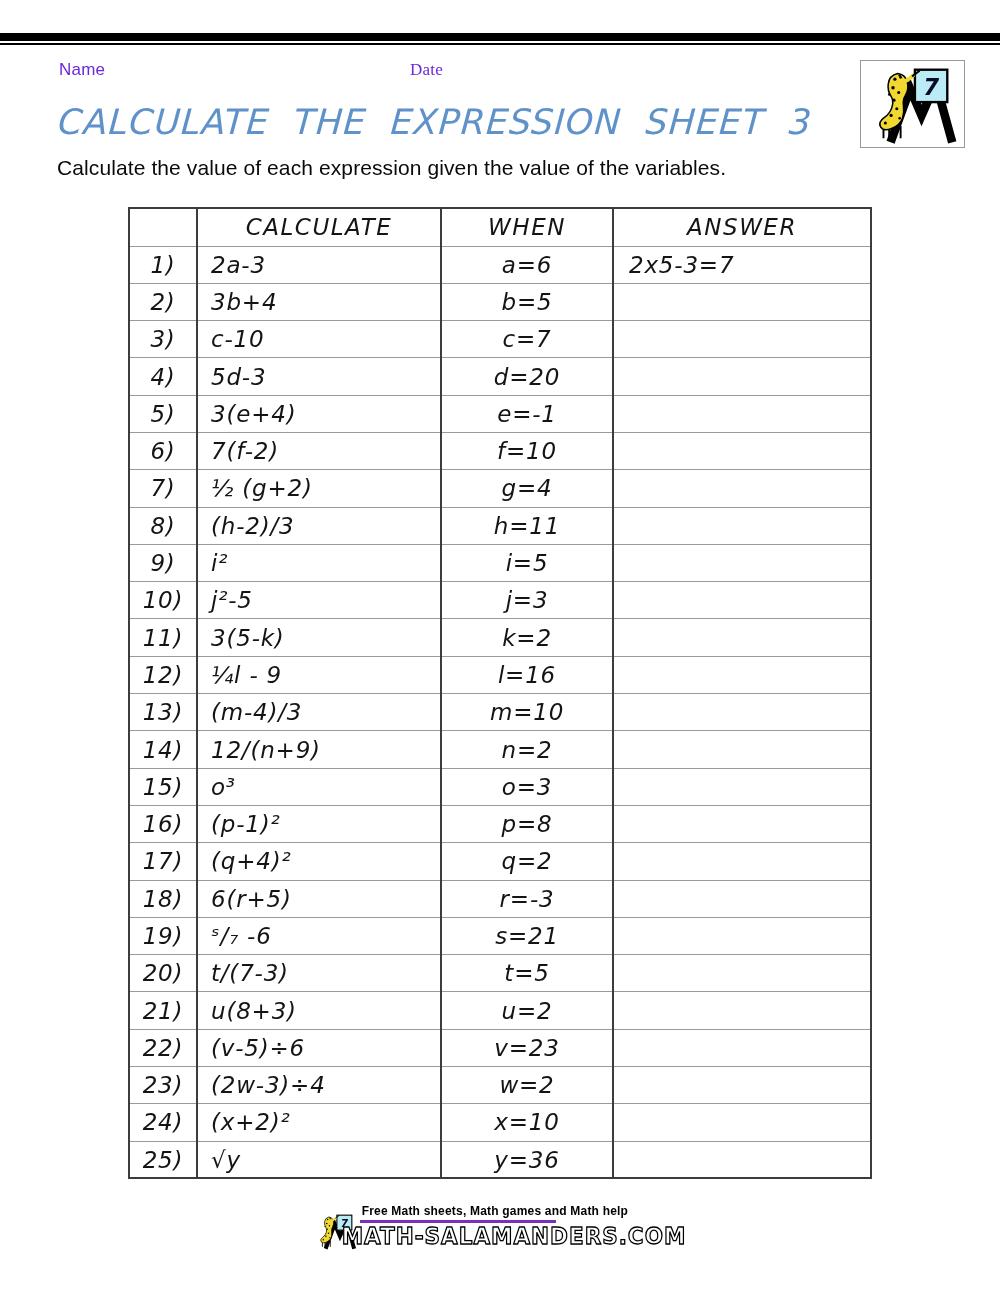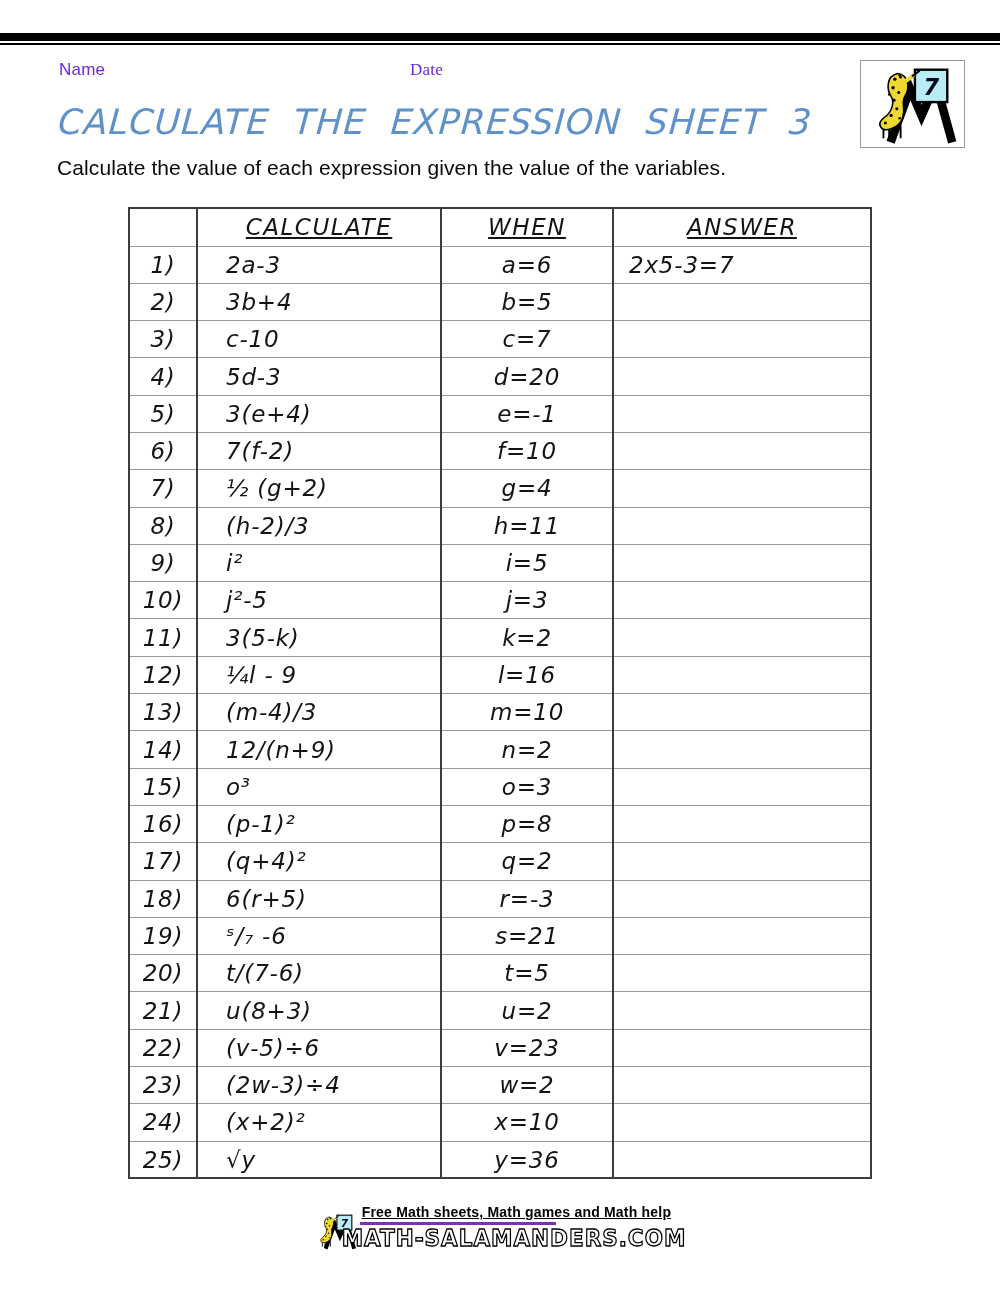--- a/index.html
+++ b/index.html
@@ -45,32 +45,32 @@
   .sheet-table th,.sheet-table td{
     border-left:2px solid var(--grid-dark);
     border-top:1px solid var(--grid-light);
     font-family:"DejaVu Sans",sans-serif;font-style:italic;
     font-size:23px;color:var(--ink);letter-spacing:.8px;
     white-space:nowrap;overflow:hidden;vertical-align:middle;
   }
   .sheet-table tr{height:37.3px;}
   .sheet-table thead tr{height:38px;}
   .sheet-table{border:2px solid var(--grid-dark);}
-  .sheet-table th{font-weight:normal;text-align:center;letter-spacing:1.5px;border-top:none;text-decoration:underline;}
+  .sheet-table th{font-weight:normal;text-align:center;letter-spacing:1.5px;border-top:none;}
   td.c-num{text-align:center;}
-  td.c-calc{padding-left:28px;}
+  td.c-calc{padding-left:13px;}
   td.c-when{text-align:center;}
   td.c-ans{padding-left:15px;}
   .footer{
     position:absolute;left:0;top:1204px;width:1000px;
     display:flex;justify-content:center;align-items:flex-start;
   }
   .footer .mini-logo{width:44px;height:50px;flex:0 0 auto;margin-top:2px;}
   .footer-col{display:flex;flex-direction:column;align-items:flex-start;}
-  .tagline{font-size:14px;font-weight:bold;letter-spacing:.2px;color:#000;padding-left:4px;text-decoration:underline;}
+  .tagline{font-size:12px;font-weight:bold;letter-spacing:.2px;color:#000;padding-left:4px;}
   .brand-rule{height:3px;width:196px;background:var(--purple);margin:2px 0 1px 2px;}
   .wordmark{
     font-family:"DejaVu Sans",sans-serif;font-weight:bold;font-size:21.5px;
     color:#fff;-webkit-text-stroke:1.2px #000;text-shadow:0 0 1px #000;
     letter-spacing:1px;margin-left:-16px;transform:scaleY(1.05);white-space:nowrap;
   }
   .defs-holder{position:absolute;width:0;height:0;overflow:hidden;}
 </style>
 </head>
 <body>
@@ -250,21 +250,21 @@
           <td class="c-ans"></td>
         </tr>
         <tr>
           <td class="c-num">19)</td>
           <td class="c-calc">ˢ/₇ -6</td>
           <td class="c-when">s=21</td>
           <td class="c-ans"></td>
         </tr>
         <tr>
           <td class="c-num">20)</td>
-          <td class="c-calc">t/(7-6)</td>
+          <td class="c-calc">t/(7-3)</td>
           <td class="c-when">t=5</td>
           <td class="c-ans"></td>
         </tr>
         <tr>
           <td class="c-num">21)</td>
           <td class="c-calc">u(8+3)</td>
           <td class="c-when">u=2</td>
           <td class="c-ans"></td>
         </tr>
         <tr>

